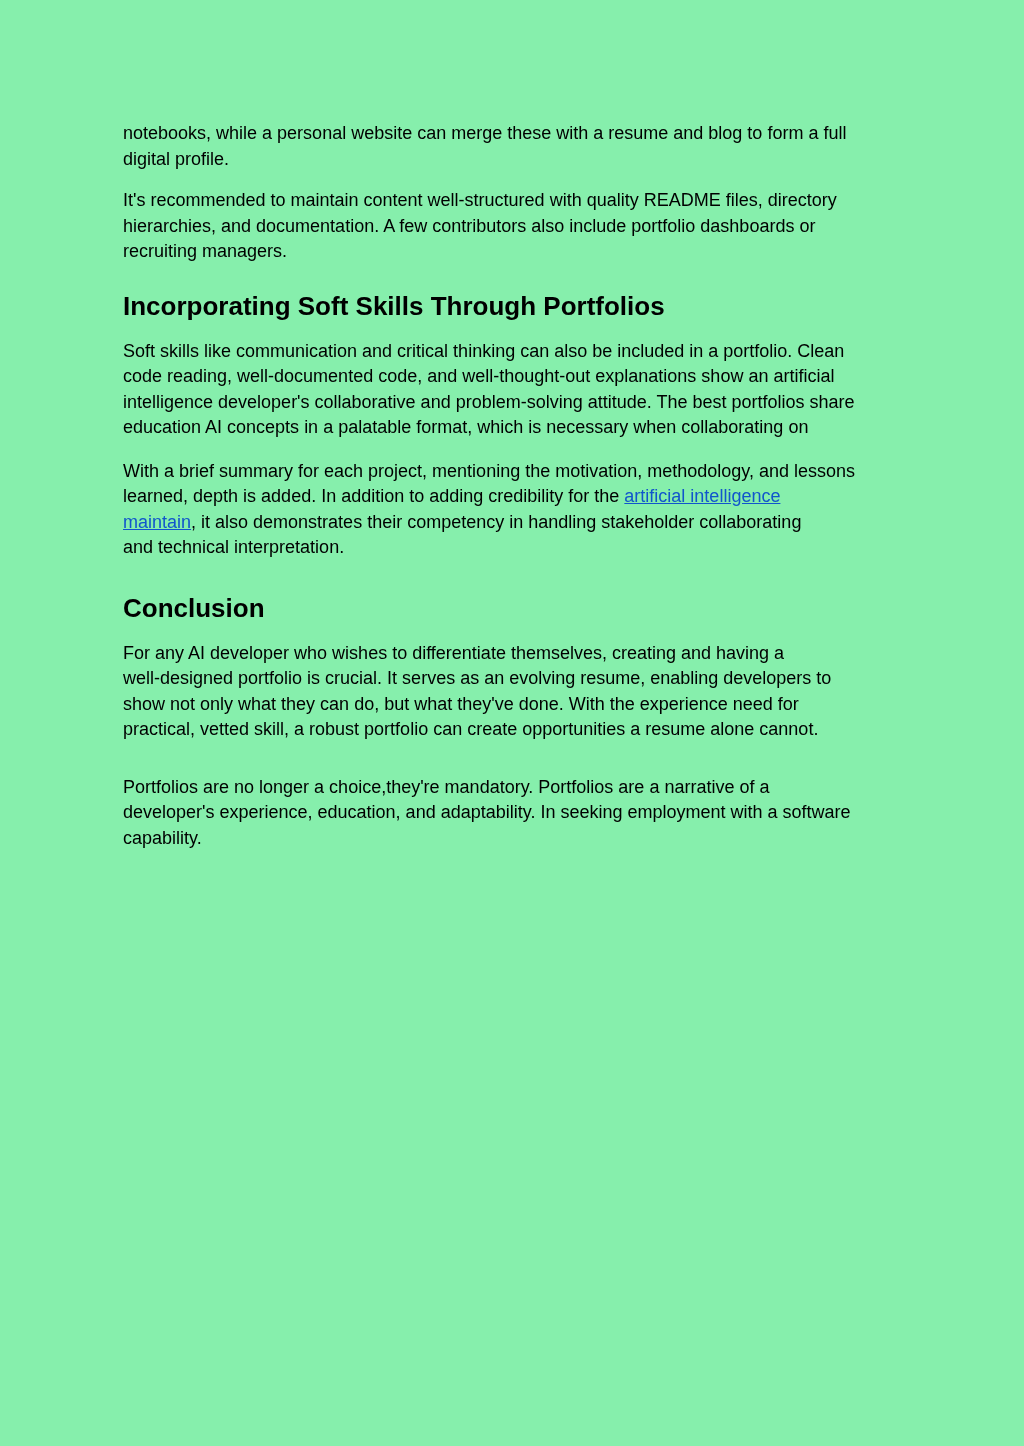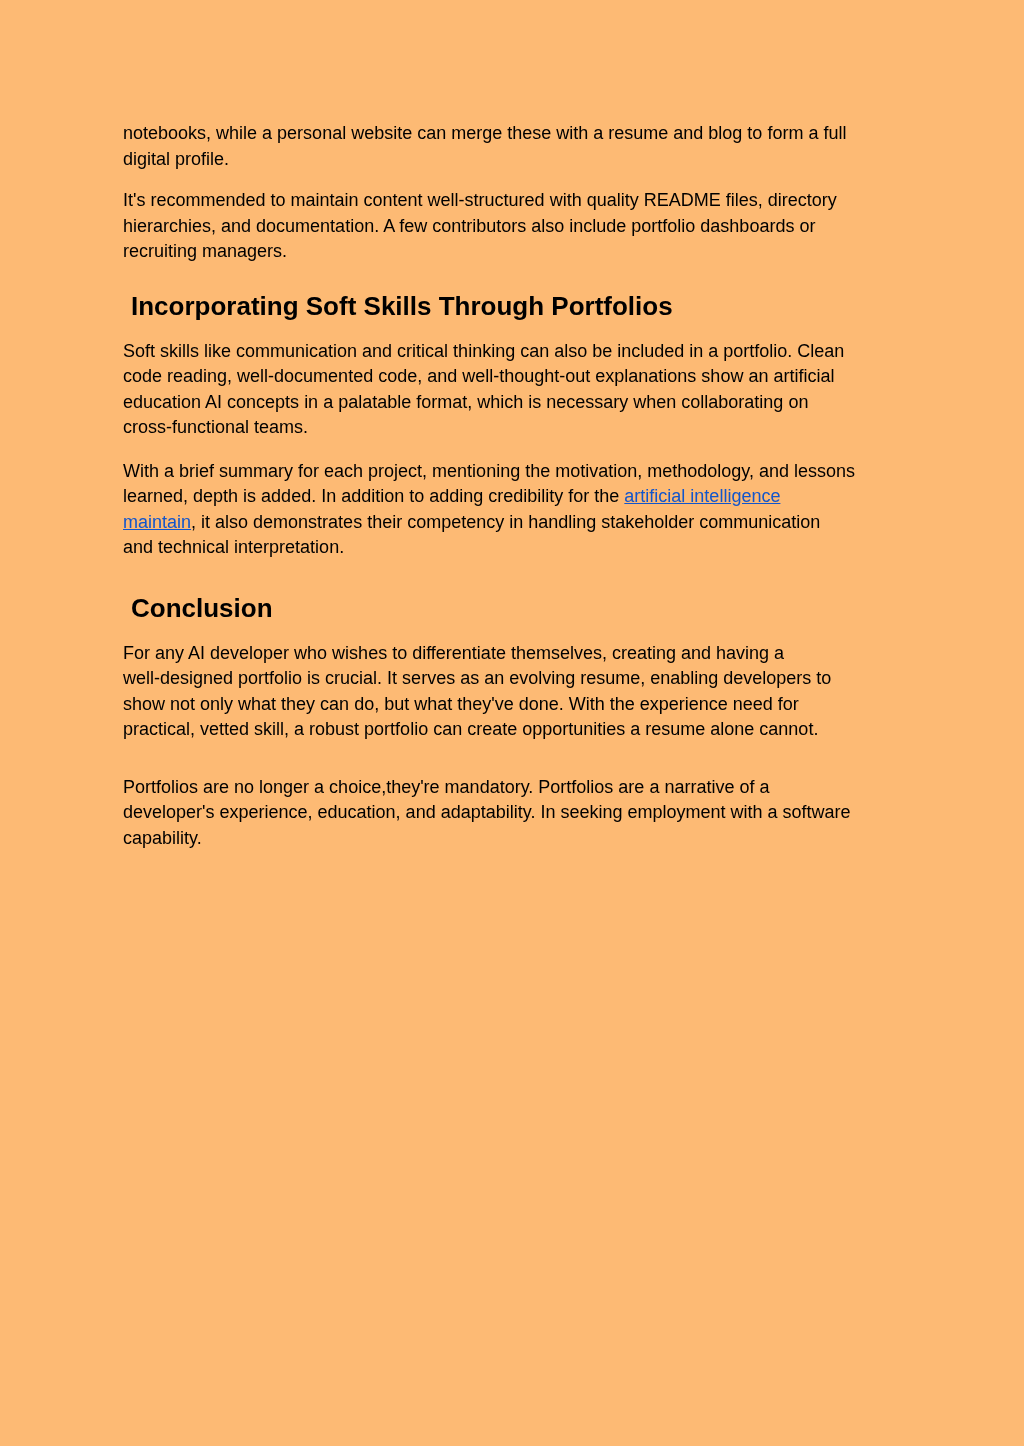--- a/index.html
+++ b/index.html
@@ -7,41 +7,41 @@
     width: 1024px;
     height: 1446px;
     background: #ffffff;
     color: #000000;
     font-family: "Liberation Sans", "DejaVu Sans", sans-serif;
   }
   .page {
     position: relative;
     width: 1024px;
     height: 1446px;
-    background: #fdba74;
+    background: #86efac;
     overflow: hidden;
   }
   .content {
     position: absolute;
     left: 123px;
     top: 0;
     width: 780px;
   }
   .para {
     margin: 0;
     font-size: 18px;
     line-height: 25.5px;
     font-weight: normal;
   }
   .line {
     display: block;
     white-space: pre-wrap;
   }
   .heading {
-    margin: 8px;
+    margin: 0;
     font-size: 26px;
     line-height: 30px;
     font-weight: bold;
     color: #000000;
   }
   
   .p1 { margin-top: 121px; }
   .p2 { margin-top: 16px; }
   .h-soft { margin-top: 26px; }
   .p3 { margin-top: 18px; }
@@ -70,28 +70,28 @@
       <span class="line">It's recommended to maintain content well-structured with quality README files, directory</span>
       <span class="line">hierarchies, and documentation. A few contributors also include portfolio dashboards or</span>
       <span class="line">recruiting managers.</span>
     </p>
 
     <h2 class="heading h-soft">Incorporating Soft Skills Through Portfolios</h2>
 
     <p class="para p3">
       <span class="line">Soft skills like communication and critical thinking can also be included in a portfolio. Clean</span>
       <span class="line">code reading, well-documented code, and well-thought-out explanations show an artificial</span>
+      <span class="line">intelligence developer's collaborative and problem-solving attitude. The best portfolios share</span>
       <span class="line">education AI concepts in a palatable format, which is necessary when collaborating on</span>
-      <span class="line">cross-functional teams.</span>
     </p>
 
     <p class="para p4">
       <span class="line">With a brief summary for each project, mentioning the motivation, methodology, and lessons</span>
       <span class="line"><span>learned, depth is added. In addition to adding credibility for the </span><a href="#" class="doclink">artificial intelligence</a></span>
-      <span class="line"><a href="#" class="doclink">maintain</a><span>, it also demonstrates their competency in handling stakeholder communication</span></span>
+      <span class="line"><a href="#" class="doclink">maintain</a><span>, it also demonstrates their competency in handling stakeholder collaborating</span></span>
       <span class="line">and technical interpretation.</span>
     </p>
 
     <h2 class="heading h-conclusion">Conclusion</h2>
 
     <p class="para p5">
       <span class="line">For any AI developer who wishes to differentiate themselves, creating and having a</span>
       <span class="line">well-designed portfolio is crucial. It serves as an evolving resume, enabling developers to</span>
       <span class="line">show not only what they can do, but what they've done. With the experience need for</span>
       <span class="line">practical, vetted skill, a robust portfolio can create opportunities a resume alone cannot.</span>

